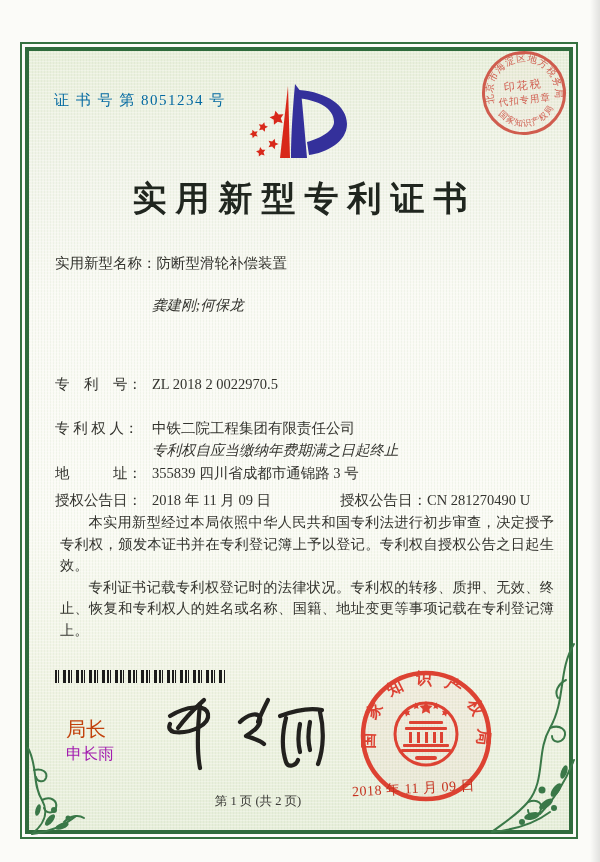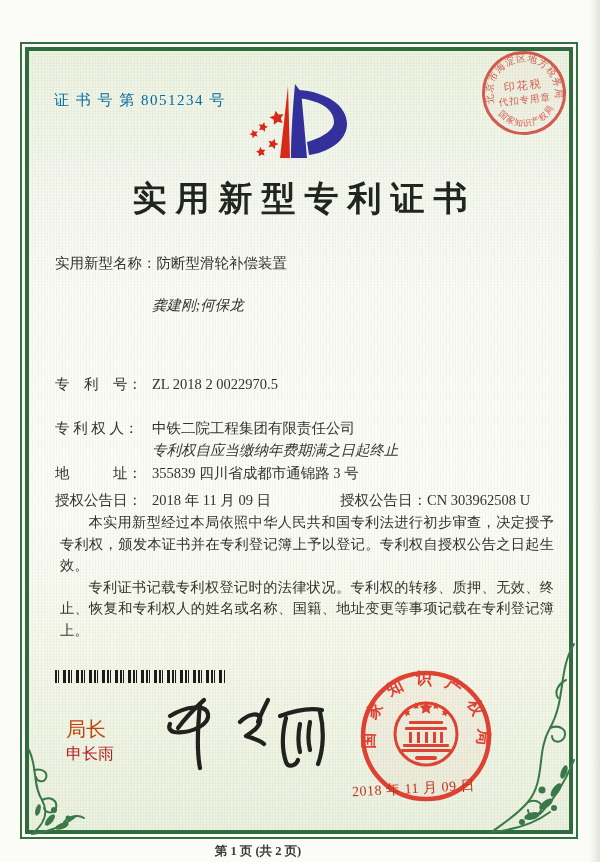--- a/index.html
+++ b/index.html
@@ -25,24 +25,24 @@
   .grant-no{left:340px;}
   .body-text{left:60px;top:512px;width:494px;font-size:14.2px;line-height:21.6px;
          text-align:justify;color:#33332e;}
   .body-text p{margin:0;text-indent:2em;}
   .barcode{left:55px;top:670px;width:170px;height:13px;
      background:repeating-linear-gradient(90deg,
        #1c1c1c 0 2px,rgba(0,0,0,0) 2px 3px,
        #1c1c1c 3px 4px,rgba(0,0,0,0) 4px 8px,
        #1c1c1c 8px 11px,rgba(0,0,0,0) 11px 13px);}
   .director-title{left:66px;top:716px;font-size:20px;font-family:"Liberation Sans","DejaVu Sans",sans-serif;color:#c2410c;}
-  .director-name{left:66px;top:744px;font-size:16px;font-family:"Liberation Sans","DejaVu Sans",sans-serif;color:#b91c1c;}
+  .director-name{left:66px;top:744px;font-size:16px;font-family:"Liberation Sans","DejaVu Sans",sans-serif;color:#a21caf;}
   .seal-date{left:352px;top:779px;width:160px;font-size:14px;letter-spacing:.5px;
      color:#c5321f;transform:rotate(-3deg);}
-  .footer{left:0;top:843px;width:516px;text-align:center;font-size:12.5px;color:#3a3a36;font-weight:bold;}
+  .footer{left:0;top:793px;width:516px;text-align:center;font-size:12.5px;color:#3a3a36;}
   svg text{font-family:"Liberation Serif","DejaVu Serif",serif;}
 </style>
 </head>
 <body>
 
 <div class="photo">
   <div class="cert-outer">
     <div class="cert-inner"></div>
   </div>
 
@@ -105,21 +105,21 @@
   </div>
 
   <div class="abs frow" style="top:462px;">
     <span class="flabel">地　　　址：</span><span>355839 四川省成都市通锦路 3 号</span>
   </div>
 
   <div class="abs frow" style="top:489px;">
     <span class="flabel">授权公告日：</span><span>2018 年 11 月 09 日</span>
   </div>
   <div class="abs frow grant-no" style="top:489px;">
-    <span>授权公告日：</span><span>CN 303962508 U</span>
+    <span>授权公告日：</span><span>CN 281270490 U</span>
   </div>
 
   <div class="abs body-text">
     <p>本实用新型经过本局依照中华人民共和国专利法进行初步审查，决定授予专利权，颁发本证书并在专利登记簿上予以登记。专利权自授权公告之日起生效。</p>
     <p>专利证书记载专利权登记时的法律状况。专利权的转移、质押、无效、终止、恢复和专利权人的姓名或名称、国籍、地址变更等事项记载在专利登记簿上。</p>
   </div>
 
   <div class="abs barcode"></div>
 
   <div class="abs director-title">局长</div>

